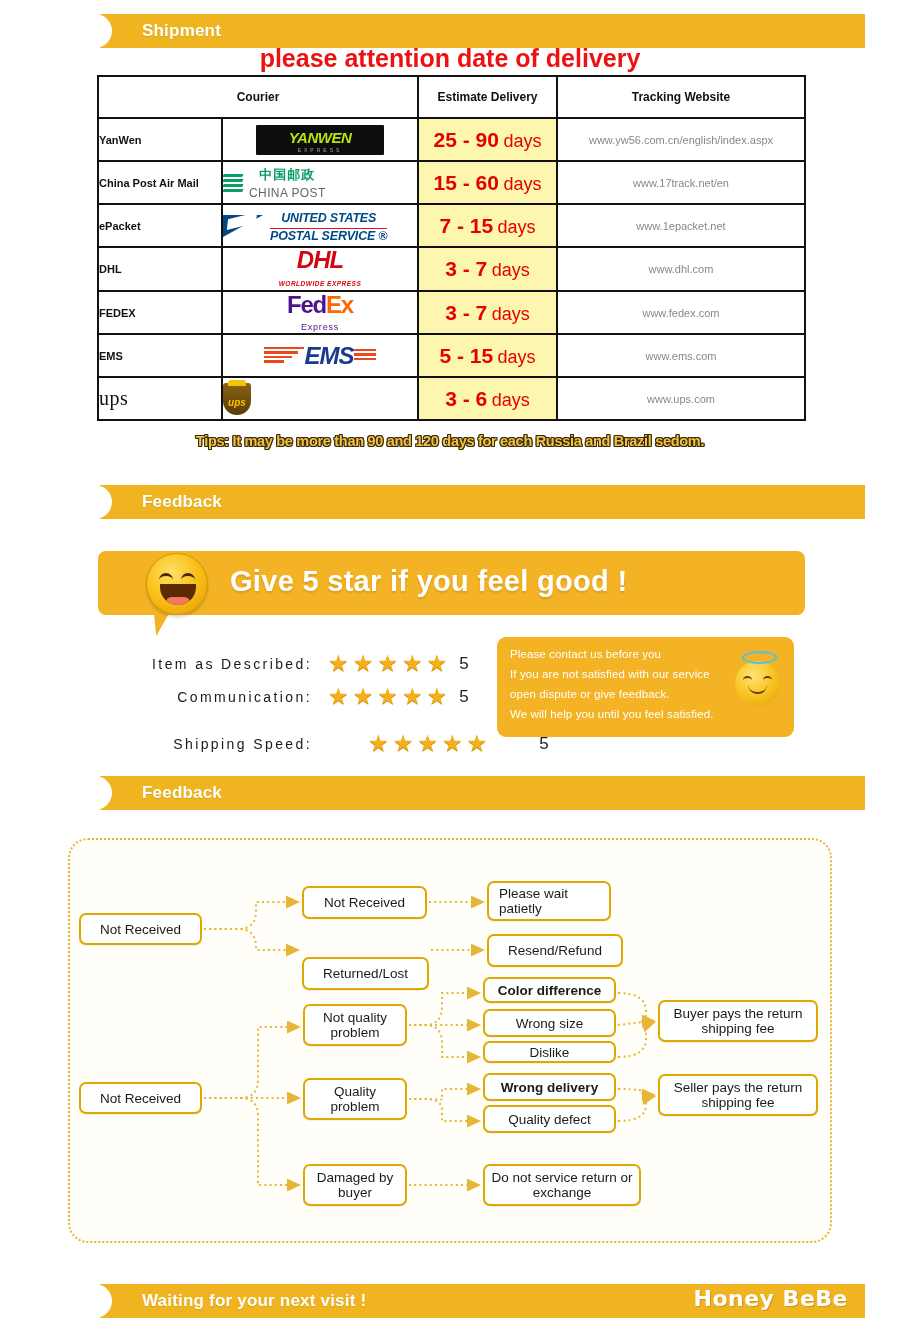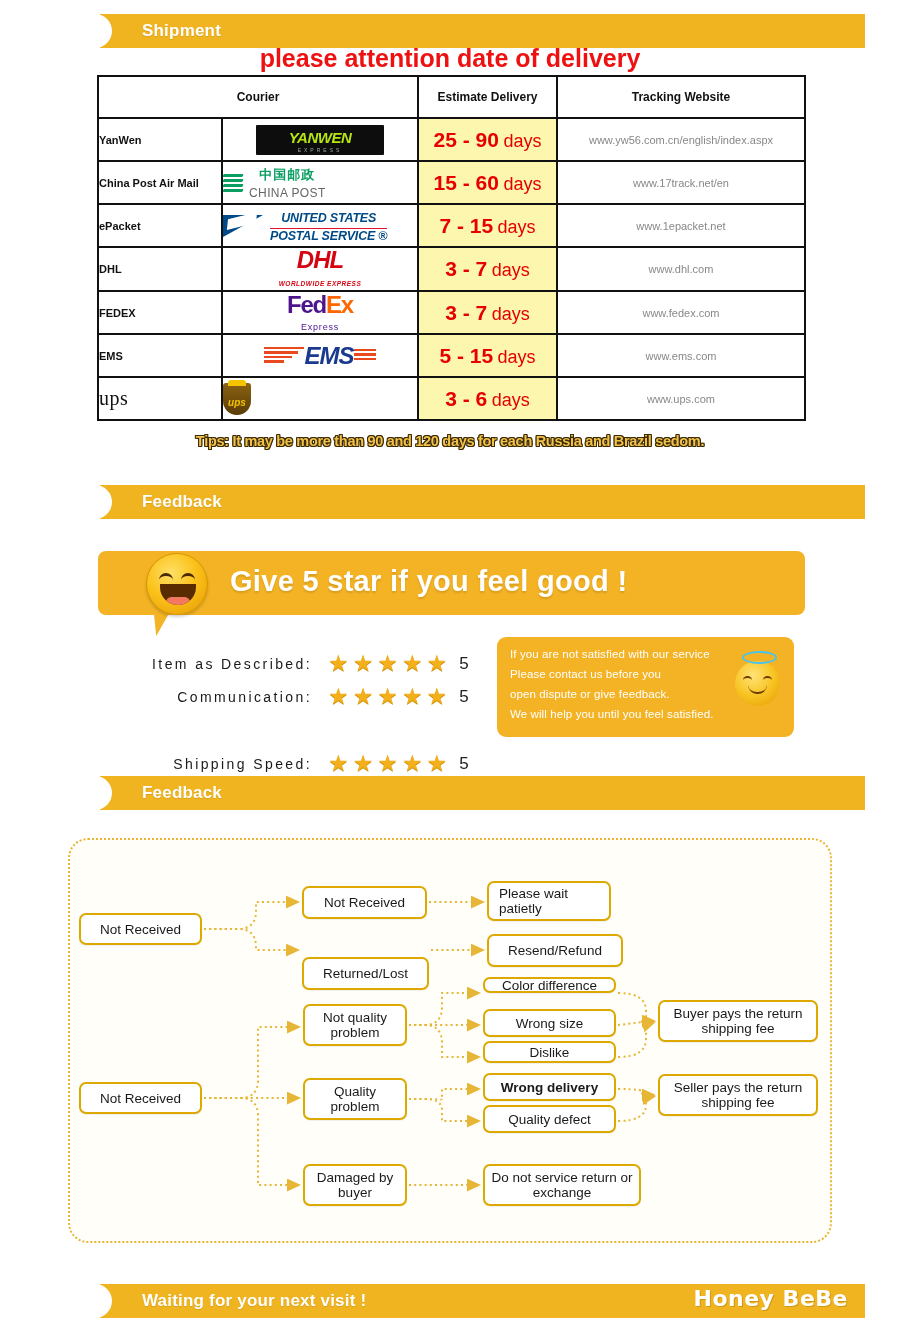--- a/index.html
+++ b/index.html
@@ -454,36 +454,36 @@
   <span class="stars">
     <span class="star">★</span>
     <span class="star">★</span>
     <span class="star">★</span>
     <span class="star">★</span>
     <span class="star">★</span>
   </span>
   <span class="rating-num">5</span>
 </div>
 
-<div class="rating-row" style="left:100px; top:752px;">
+<div class="rating-row" style="left:100px; top:732px;gap:40px;">
   <span class="rating-label">Shipping Speed:</span>
   <span class="stars">
     <span class="star">★</span>
     <span class="star">★</span>
     <span class="star">★</span>
     <span class="star">★</span>
     <span class="star">★</span>
   </span>
   <span class="rating-num">5</span>
 </div>
 
 <div class="notice">
   <div class="pad">
+    <p>Please contact us before you</p>
     <p>If you are not satisfied with our service</p>
-    <p>Please contact us before you</p>
     <p>open dispute or give feedback.</p>
     <p>We will help you until you feel satisfied.</p>
   </div>
   <div class="angel">
     <span class="aeye l"></span>
     <span class="aeye r"></span>
     <span class="amouth"></span>
   </div>
 </div>
 
@@ -532,21 +532,21 @@
 <div class="fbox" style="left:302px; top:886px;  width:125px; height:33px;">Not Received</div>
 <div class="fbox" style="left:302px; top:933px;  width:127px; height:33px;margin-top:24px;">Returned/Lost</div>
 <div class="fbox" style="left:487px; top:881px;  width:124px; height:40px; justify-content:flex-start; text-align:left; padding-left:10px;">Please wait patietly</div>
 <div class="fbox" style="left:487px; top:934px;  width:136px; height:33px;">Resend/Refund</div>
 
 <div class="fbox" style="left:79px;  top:1082px; width:123px; height:32px;">Not Received</div>
 <div class="fbox" style="left:303px; top:1004px; width:104px; height:42px;">Not quality problem</div>
 <div class="fbox" style="left:303px; top:1078px; width:104px; height:42px;">Quality problem</div>
 <div class="fbox" style="left:303px; top:1164px; width:104px; height:42px;">Damaged by buyer</div>
 
-<div class="fbox" style="left:483px; top:977px;  width:133px; height:16px;">Color difference</div>
+<div class="fbox" style="left:483px; top:977px;  width:133px; height:26px;font-weight:bold;">Color difference</div>
 <div class="fbox" style="left:483px; top:1009px; width:133px; height:28px;">Wrong size</div>
 <div class="fbox" style="left:483px; top:1041px; width:133px; height:22px;">Dislike</div>
 <div class="fbox" style="left:483px; top:1073px; width:133px; height:28px;font-weight:bold;">Wrong delivery</div>
 <div class="fbox" style="left:483px; top:1105px; width:133px; height:28px;">Quality defect</div>
 
 <div class="fbox" style="left:658px; top:1000px; width:160px; height:42px;">Buyer pays the return shipping fee</div>
 <div class="fbox" style="left:658px; top:1074px; width:160px; height:42px;">Seller pays the return shipping fee</div>
 <div class="fbox" style="left:483px; top:1164px; width:158px; height:42px;">Do not service return or exchange</div>
 
 <div class="banner" style="left:100px; top:1284px; width:765px;">

